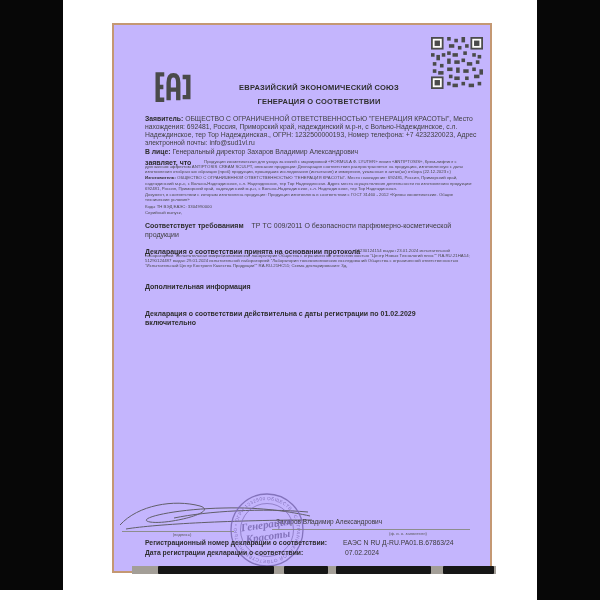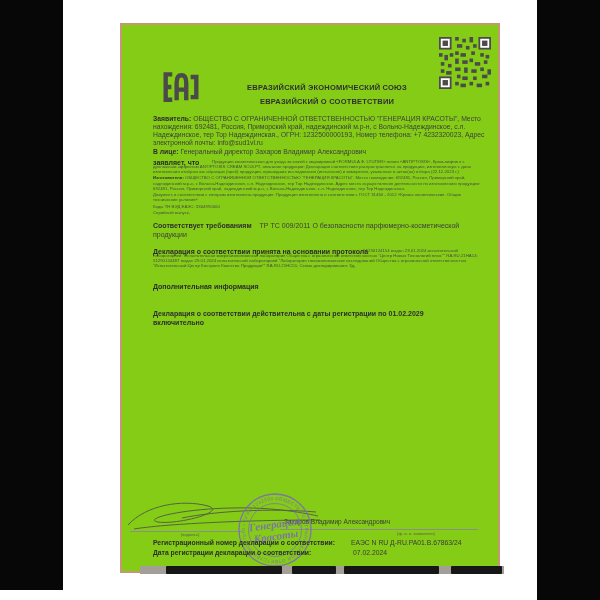--- a/index.html
+++ b/index.html
@@ -1,22 +1,22 @@
 <!DOCTYPE html>
 <html><head>
 <meta charset="utf-8">
 <style>
   html,body{margin:0;padding:0;background:#ffffff;}
   .screen{position:relative;width:600px;height:600px;background:#ffffff;overflow:hidden;
           font-family:"Liberation Sans",sans-serif;color:#3d3d3d;}
   .strip{position:absolute;background:#070707;}
   .strip-left{left:0;top:0;width:63px;height:590px;}
   .strip-right{left:537px;top:0;width:63px;height:600px;}
-  .page{position:absolute;left:120px;top:23px;width:380px;height:550px;
-        background:#84cc16;border:2px solid #c49873;box-sizing:border-box;}
+  .page{position:absolute;left:112px;top:23px;width:380px;height:550px;
+        background:#c4b5fd;border:2px solid #c49873;box-sizing:border-box;}
   .abs{position:absolute;}
   .titles{left:85px;top:58px;width:240px;text-align:center;}
   .title-line{font-size:7.5px;font-weight:bold;color:#2f2f2f;letter-spacing:.2px;}
   .title-line + .title-line{margin-top:5px;}
   .body-text{font-size:6.8px;line-height:1.18;color:#3f3f3f;}
   .b{font-weight:bold;color:#2e2e2e;}
   .sec-label{font-size:7px;font-weight:bold;color:#2b2b2b;}
   .tiny-wrap{width:462px;font-size:6px;line-height:1.24;color:#4a4a4a;
              transform:scale(.72);transform-origin:0 0;}
   .tiny-wrap p{margin:0 0 1px 0;}
@@ -98,21 +98,21 @@
         <rect x="9" y="25" width="2" height="2"></rect>
           <rect x="12" y="26" width="3" height="2"></rect>
           <rect x="17" y="25" width="2" height="2"></rect>
           <rect x="21" y="26" width="3" height="2"></rect>
           <rect x="26" y="25" width="2" height="2"></rect>
       </g>
     </svg>
 
     <div class="abs titles">
       <div class="title-line">ЕВРАЗИЙСКИЙ ЭКОНОМИЧЕСКИЙ СОЮЗ</div>
-      <div class="title-line">ЕВРАЗИЙСКИЙ О СООТВЕТСТВИИ</div>
+      <div class="title-line">ГЕНЕРАЦИЯ О СООТВЕТСТВИИ</div>
     </div>
 
     <div class="abs body-text" style="left:31px;top:90px;width:333px;">
       <span class="b">Заявитель:</span>
       <span>ОБЩЕСТВО С ОГРАНИЧЕННОЙ ОТВЕТСТВЕННОСТЬЮ "ГЕНЕРАЦИЯ КРАСОТЫ", Место нахождения: 692481, Россия, Приморский край, надеждинский м.р-н, с Вольно-Надеждинское, с.л. Надеждинское, тер Тор Надеждинская., ОГРН: 1232500000193, Номер телефона: +7 4232320023, Адрес электронной почты: info@sud1vl.ru</span>
       <div style="margin-top:1px;">
         <span class="b">В лице:</span>
         <span>Генеральный директор Захаров Владимир Александрович</span>
       </div>
     </div>

